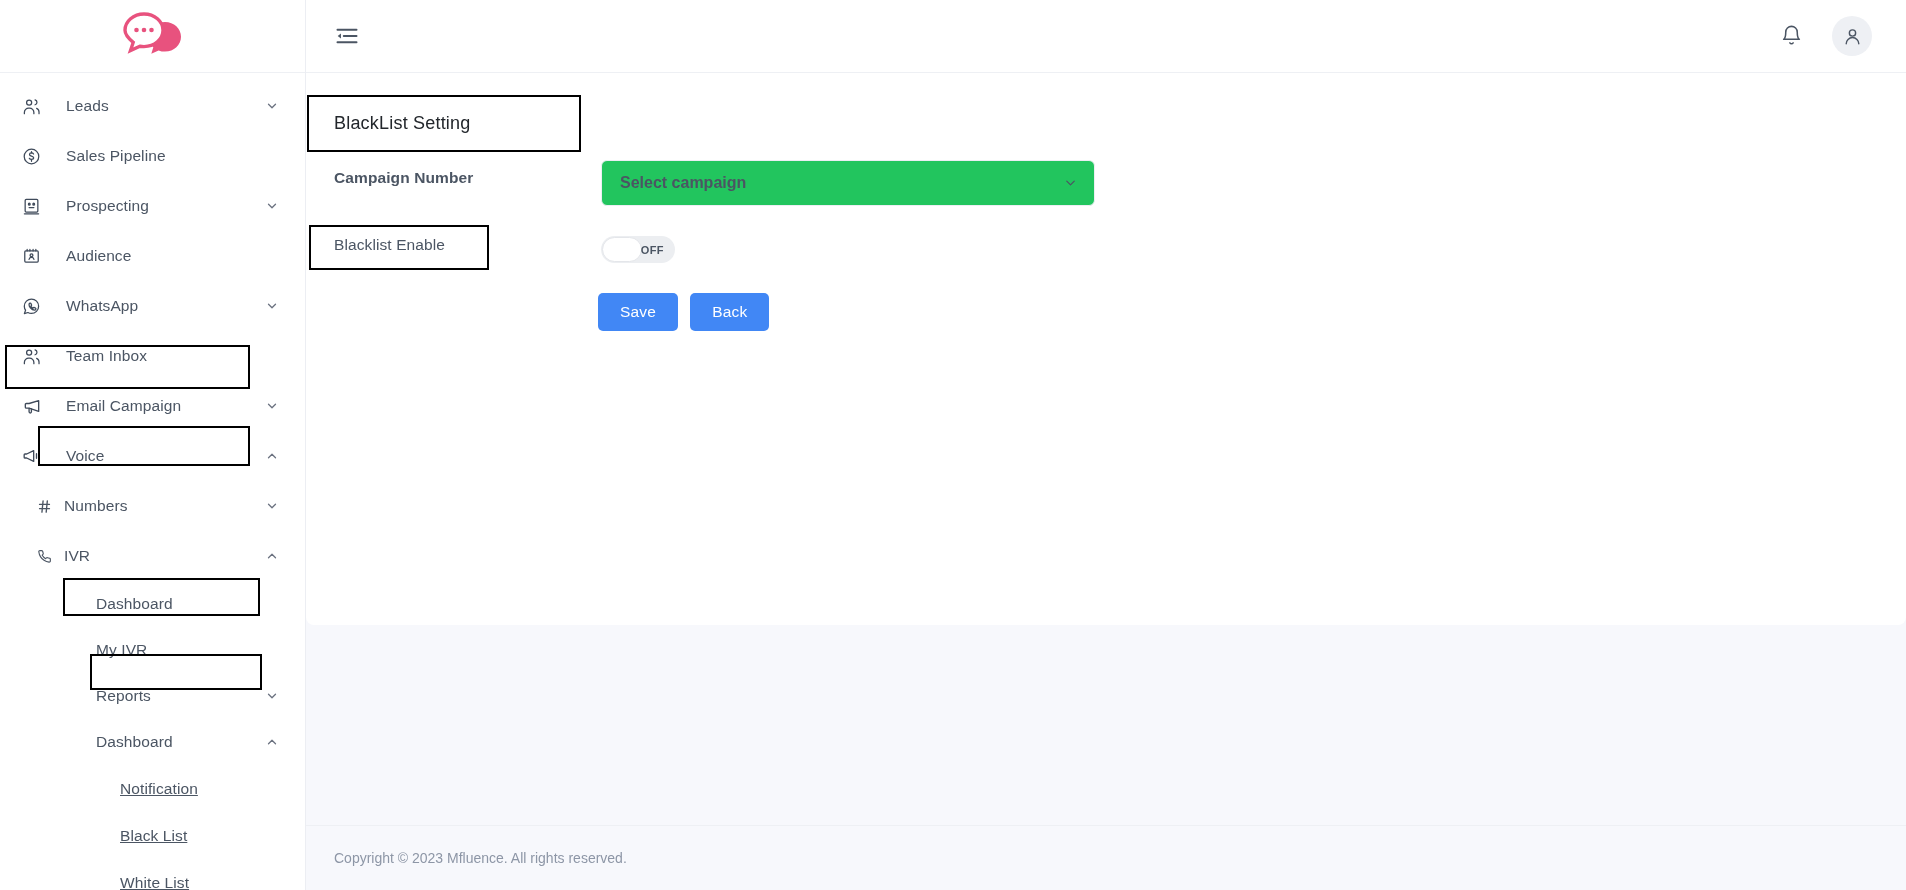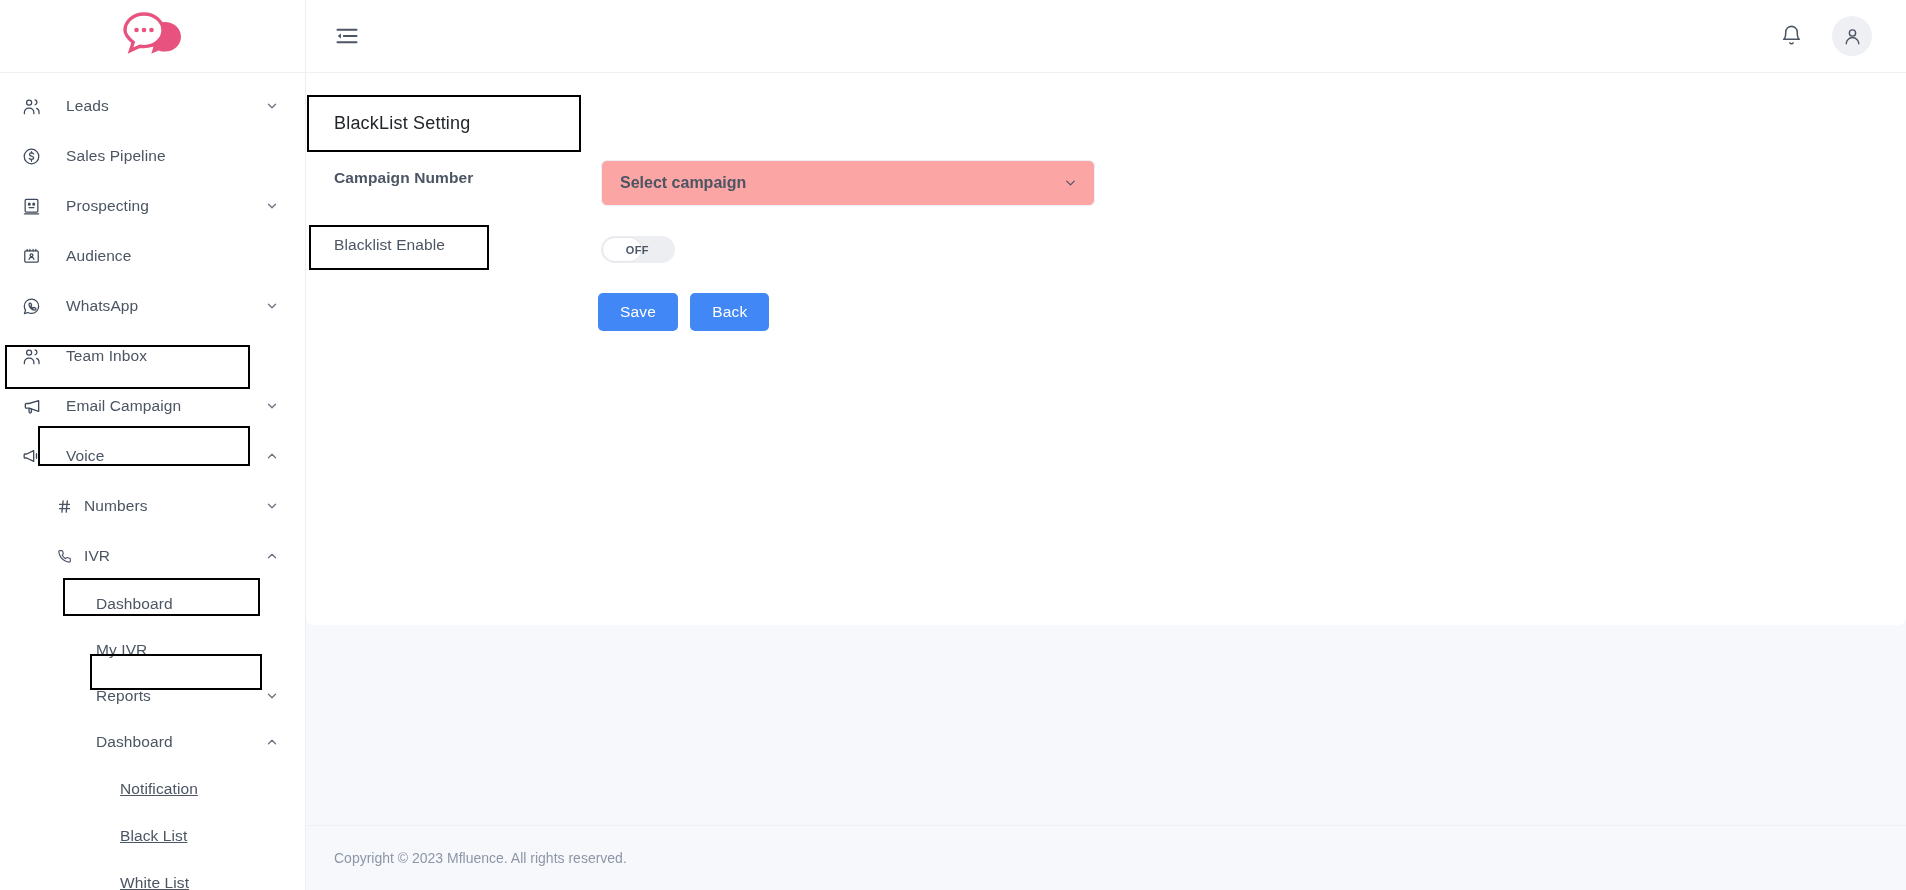--- a/index.html
+++ b/index.html
@@ -50,21 +50,21 @@
     white-space: nowrap;
   }
   .chev {
     position: absolute; right: 26px; top: 50%;
     transform: translateY(-50%);
     color: #6b7280;
     line-height: 0;
   }
   
   .sub1 .nav-label { margin-left: 8px; }
-  .sub1 { padding-left: 56px; }
+  .sub1 { padding-left: 36px; }
   .sub1 .nav-icon { width: 20px; flex: 0 0 20px; font-size: 16px; color: #4b5563; }
   .sub2 { padding-left: 96px; height: 46px; }
   .sub2 .nav-label { margin-left: 0; }
   .sub3 { padding-left: 116px; height: 47px; }
   .sub3 .nav-label { margin-left: 4px; text-decoration: underline; }
 
   
   .hl {
     position: absolute;
     border: 2.5px solid #000;
@@ -118,21 +118,21 @@
     color: #4b5563;
     padding-top: 9px;
     letter-spacing: .1px;
   }
   .form-field { flex: 0 0 auto; }
 
   .sel {
     width: 494px; height: 46px;
     border: 1px solid #eceef3;
     border-radius: 6px;
-    background: #fca5a5;
+    background: #22c55e;
     display: flex; align-items: center;
     padding: 0 18px;
     font-size: 16px;
     color: #4b5563;
     cursor: pointer;
     position: relative;
   }
   .sel .sel-chev { position: absolute; right: 16px; top: 50%; transform: translateY(-50%); line-height:0; color:#4b5563; }
 
   .toggle {
@@ -145,21 +145,21 @@
     margin-top: 9px;
   }
   .toggle .knob {
     position: absolute; left: 1px; top: 1px;
     width: 40px; height: 25px;
     border-radius: 13px;
     background: #fff;
     border: 1px solid #e4e6ea;
   }
   .toggle .tog-text {
-    position: absolute; right: 26px;
+    position: absolute; right: 11px;
     font-size: 11px; font-weight: bold;
     color: #4b5563; letter-spacing: .4px;
   }
 
   .ta {
     width: 494px; height: 134px;
     border: 1px solid #eceef3;
     border-radius: 6px;
     background: #fff;
     position: relative;

